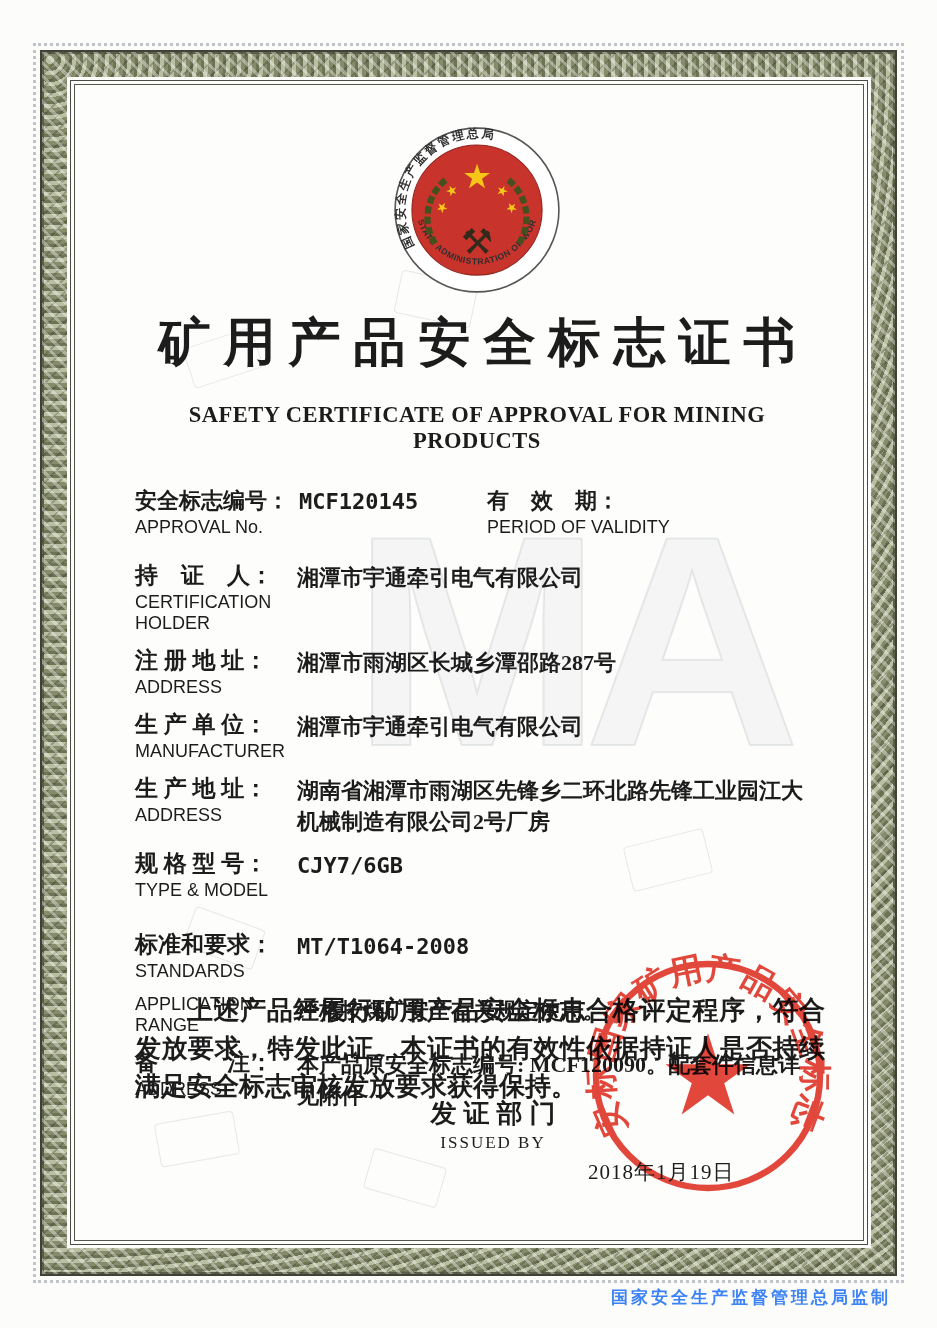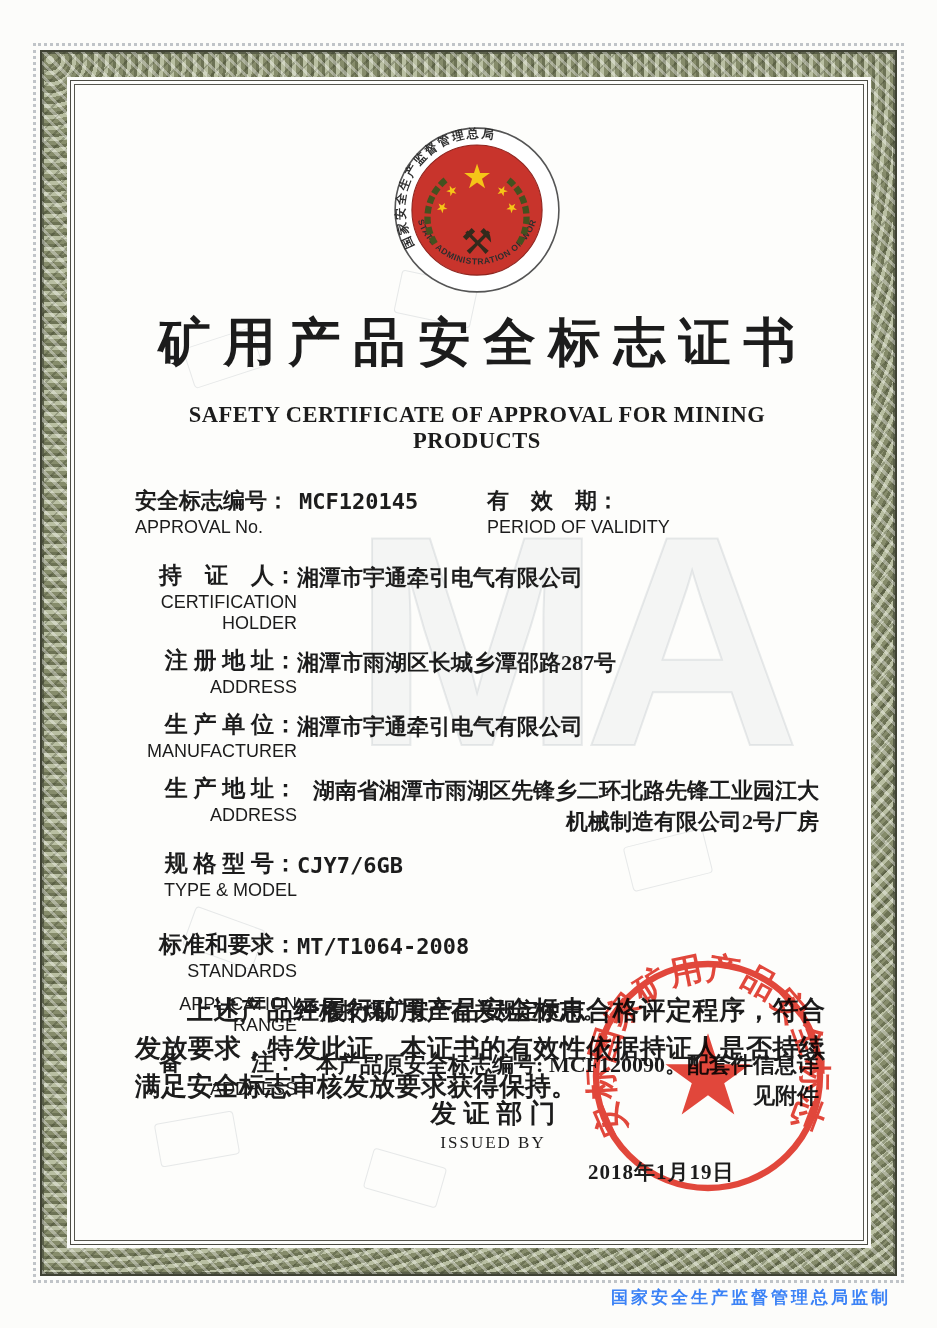--- a/index.html
+++ b/index.html
@@ -51,36 +51,36 @@
   .latin{font-family:"DejaVu Sans Mono","Liberation Mono",monospace;}
   
   .approval-row{display:flex;margin-top:32px;align-items:flex-start;}
   .lbl .zh{font-size:22px;font-weight:bold;white-space:nowrap;}
   .lbl .en{font-size:18px;font-family:"Liberation Sans","DejaVu Sans",sans-serif;letter-spacing:0;margin-top:1px;}
   .approval-row .val{font-size:22px;font-weight:bold;padding-top:3px;}
   .v1{margin-left:10px;width:160px;}
   .v2{margin-left:14px;}
   
   .fields{margin-top:22px;}
-  .field-row{display:flex;margin-bottom:11px;text-align:right;}
+  .field-row{display:flex;margin-bottom:11px;}
   .field-row .lbl{flex:none;width:162px;}
   .field-row .zh{font-size:23px;}
   .field-row .val{font-size:22px;font-weight:bold;line-height:31px;padding-top:2px;}
   .gap-top{margin-top:28px;}
   
   .statement{
     position:absolute;left:135px;width:690px;top:992px;
     font-size:26px;font-weight:bold;line-height:38px;text-indent:2em;
     text-align:justify;
   }
   .issued-by{position:absolute;left:398px;top:1096px;width:190px;text-align:center;}
   .issued-by .zh{font-size:26px;font-weight:bold;letter-spacing:7px;padding-left:7px;white-space:nowrap;}
   .issued-by .en{font-size:17px;letter-spacing:2px;margin-top:2px;}
   .stamp{position:absolute;left:580px;top:948px;width:256px;height:256px;opacity:.86;mix-blend-mode:multiply;}
-  .issue-date{position:absolute;left:588px;top:1158px;font-size:21px;font-weight:bold;letter-spacing:1px;}
+  .issue-date{position:absolute;left:588px;top:1158px;font-size:21px;font-weight:normal;letter-spacing:1px;}
   .footer{
     position:absolute;right:46px;top:1286px;
     font-size:17px;font-weight:bold;letter-spacing:3px;color:#3b82f6;
   }
 </style>
 </head>
 <body>
 
 <div class="page">
 

